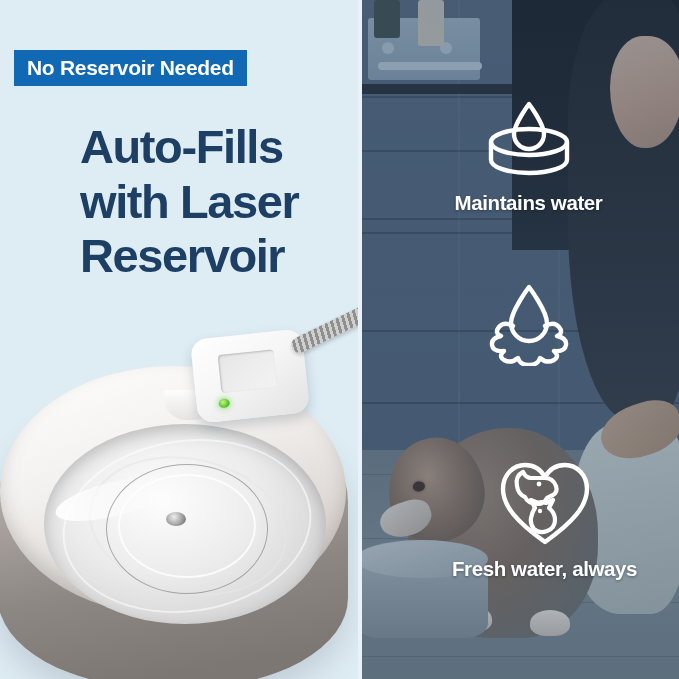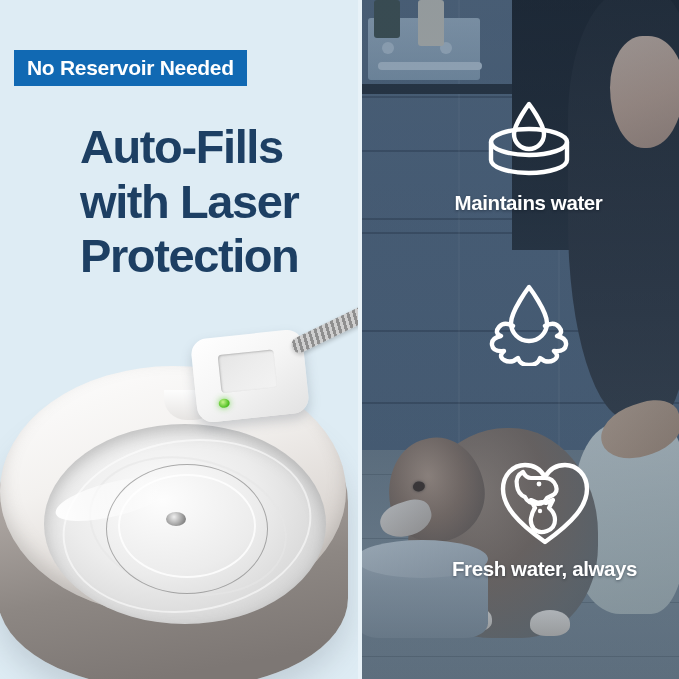--- a/index.html
+++ b/index.html
@@ -116,21 +116,21 @@
 
 <div class="canvas">
 
   <div class="left-panel">
 
     <div class="badge">No Reservoir Needed</div>
 
     <div class="headline">
       <div>Auto-Fills</div>
       <div>with Laser</div>
-      <div>Protection</div>
+      <div>Reservoir</div>
     </div>
 
     <div class="product">
       <div class="bowl-body"></div>
       <div class="bowl-rim">
         <div class="bowl-inner">
           <div class="swirl s1"></div>
           <div class="swirl s2"></div>
           <div class="swirl s3"></div>
           <div class="water-glint"></div>

